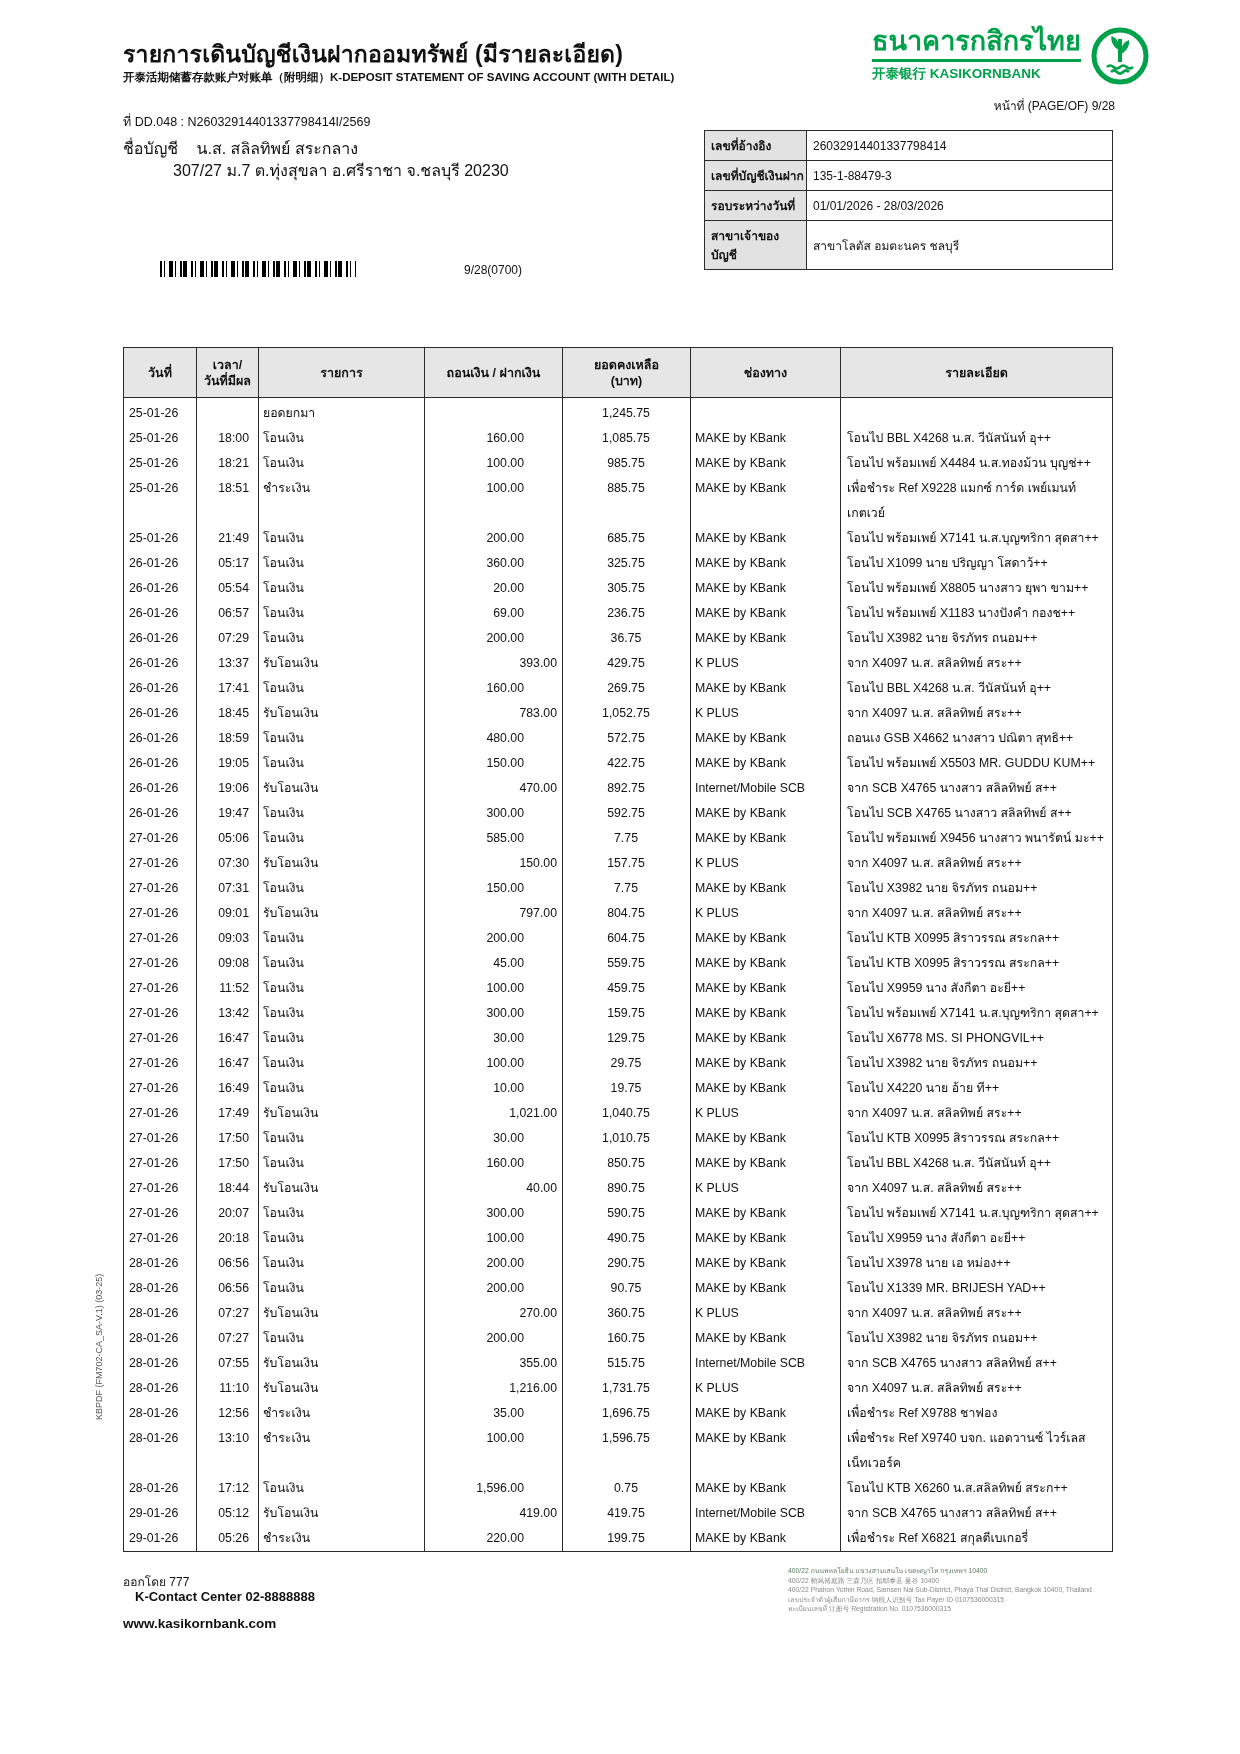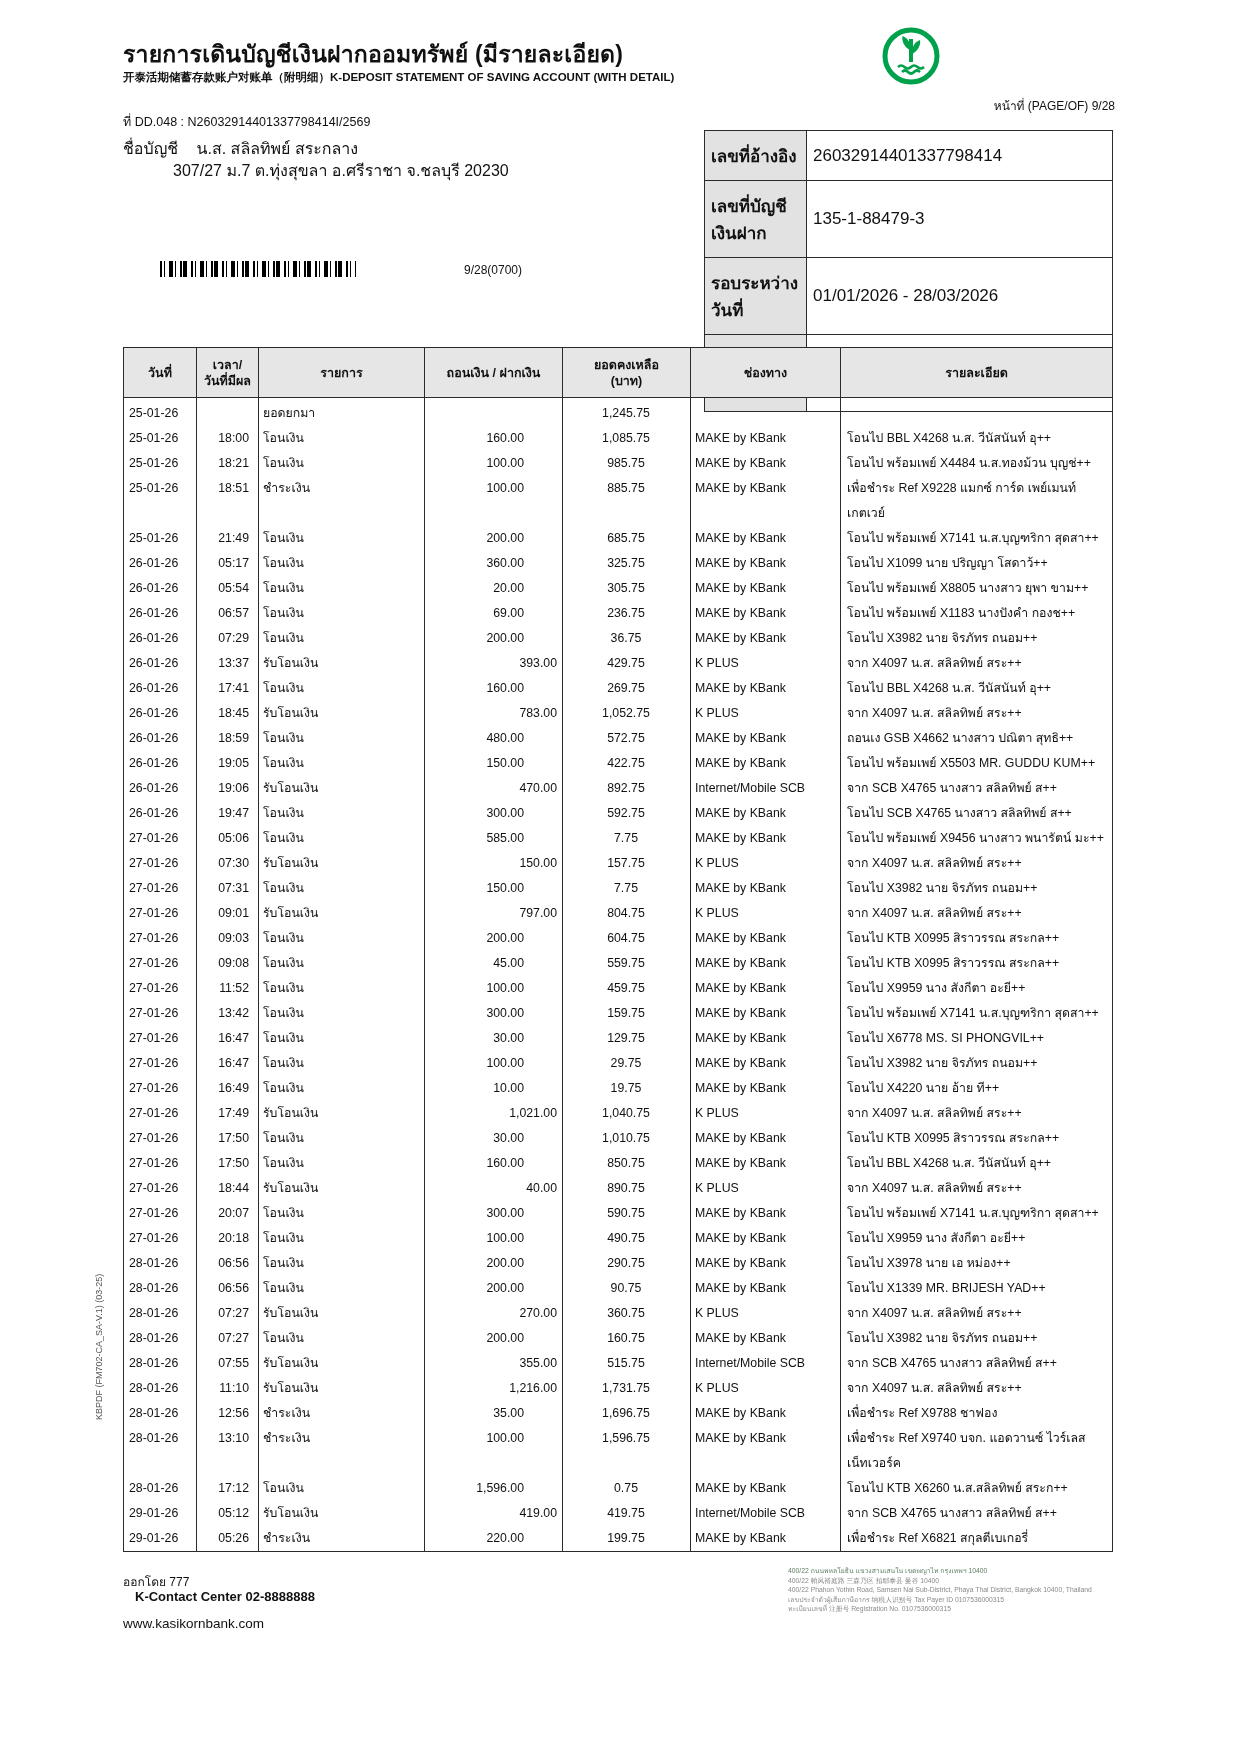--- a/index.html
+++ b/index.html
@@ -22,21 +22,21 @@
   .logo-mark   { margin-left:9px; }
   .page-of     { right:125px; top:96px; font-size:12px; }
   .doc-ref     { left:123px; top:112px; font-size:12.5px; }
   .acct-block  { left:123px; top:138px; font-size:16px; line-height:22px; }
   .acct-row span { display:inline-block; }
   .acct-label  { margin-right:14px; }
   .acct-addr   { padding-left:50px; }
 
   
   .info-box { left:704px; top:130px; width:409px; border-collapse:collapse; }
-  .info-box td { border:1.3px solid #2b2b2b; font-size:17px; padding:11px 6px; height:23px; vertical-align:middle; }
+  .info-box td { border:1.3px solid #2b2b2b; font-size:12px; padding:5px 6px; height:23px; vertical-align:middle; }
   .info-box td.lbl { width:102px; background:#e2e2e2; font-weight:bold; padding-right:2px; }
 
   
   .barcode { left:160px; top:261px; width:196px; height:16px;
     background:repeating-linear-gradient(90deg,
       #000 0 2px, #fff 2px 4px, #000 4px 5px, #fff 5px 9px,
       #000 9px 13px, #fff 13px 15px, #000 15px 16px, #fff 16px 20px,
       #000 20px 22px, #fff 22px 23px, #000 23px 27px, #fff 27px 31px);
   }
   .barcode-caption { left:464px; top:263px; font-size:12px; }
@@ -63,34 +63,39 @@
   td.td-amount { text-align:right; }
   td.td-amount.out { padding-right:38px; }
   td.td-amount.in  { padding-right:5px; }
   td.td-balance{ text-align:center; padding-right:5px; }
   td.td-channel{ text-align:left;  padding-left:4px; }
   td.td-detail { text-align:left;  padding-left:6px; }
 
   
   .issued  { left:123px; top:1572px; font-size:12px; }
   .contact { left:123px; top:1589px; font-size:13px; font-weight:bold;margin-left:12px; }
-  .website { left:123px; top:1616px; font-size:13.5px; font-weight:normal; }
+  .website { left:123px; top:1616px; font-size:13.5px; font-weight:bold; }
   .fineprint { left:788px; top:1566px; width:328px; font-size:6.8px; line-height:9.6px; color:#8a8a8a; text-align:left; }
   .fineprint div:first-child { color:#5f7d62; }
   .side-label { left:94px; top:1420px; transform:rotate(-90deg); transform-origin:0 0; font-size:9px; color:#555; white-space:nowrap; }
 </style>
 </head>
 <body>
 
 <div class="page">
 
   <div class="abs doc-title">รายการเดินบัญชีเงินฝากออมทรัพย์ (มีรายละเอียด)</div>
   <div class="abs doc-subtitle">开泰活期储蓄存款账户对账单（附明细）K-DEPOSIT STATEMENT OF SAVING ACCOUNT (WITH DETAIL)</div>
 
   <div class="abs logo-block">
+    <div class="logo-text">
+      <span class="bank-name-th">ธนาคารกสิกรไทย</span>
+      <span class="logo-rule"></span>
+      <span class="bank-name-intl">开泰银行 KASIKORNBANK</span>
+    </div>
     <span class="logo-mark">
       <svg width="60" height="60" viewBox="0 0 60 60">
         <circle cx="30" cy="30" r="26" fill="none" stroke="#00A14B" stroke-width="5"></circle>
         <path d="M30 13 L30 36" stroke="#00A14B" stroke-width="4" fill="none"></path>
         <path d="M29 24 C23 21 20.5 15 21.5 10 C27 12 30 17 29 24 Z" fill="#00A14B"></path>
         <path d="M31 28 C37 25 40 19 39 14 C33.5 16 30.5 21 31 28 Z" fill="#00A14B"></path>
         <path d="M17 41 q3 -3 6.5 0 q3 3 6.5 0 q3 -3 6.5 0 q3 3 6.5 0" stroke="#00A14B" stroke-width="2.6" fill="none"></path>
         <path d="M21 46 q3 -3 6 0 q3 3 6 0 q3 -3 6 0" stroke="#00A14B" stroke-width="2.6" fill="none"></path>
       </svg>
     </span>

